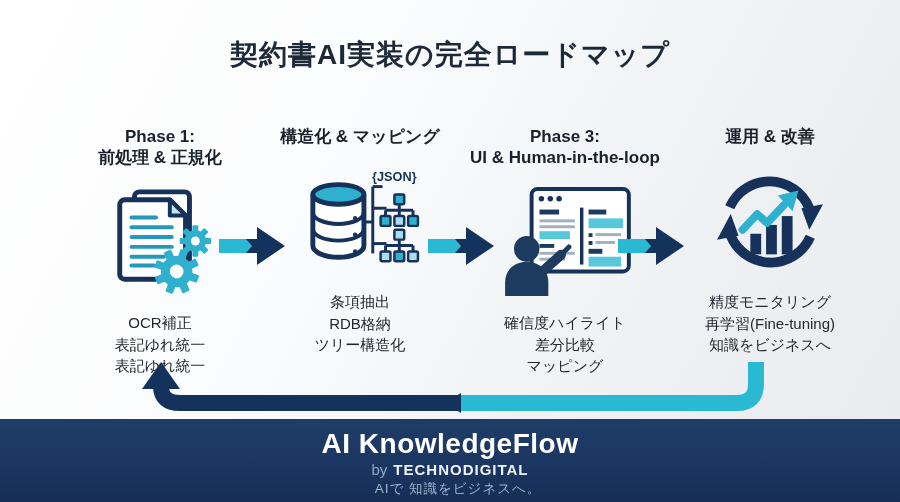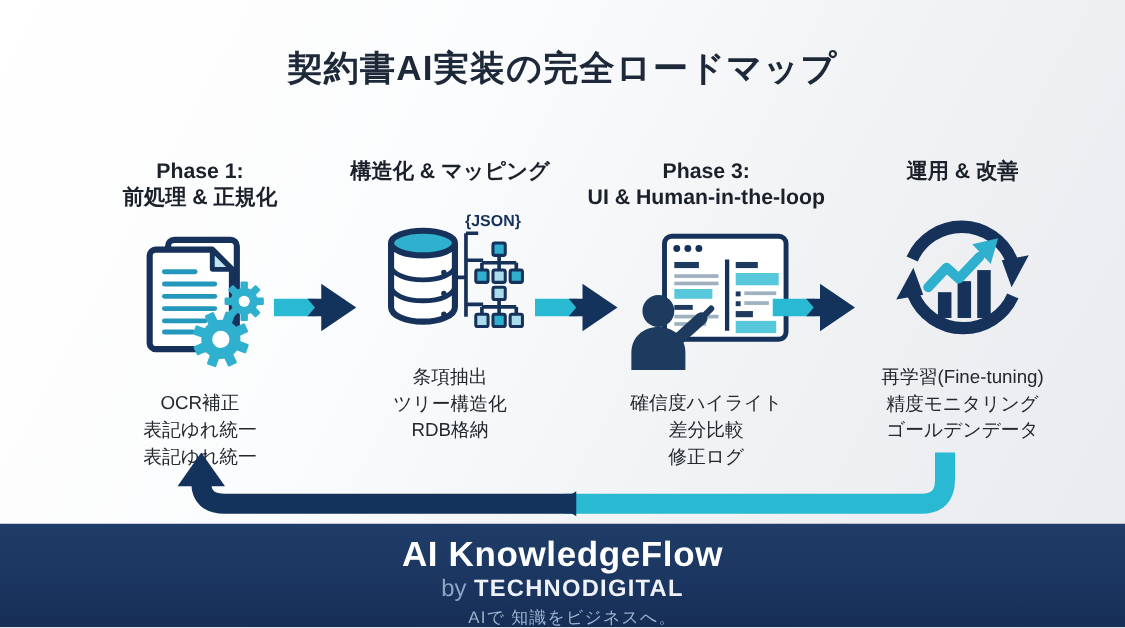--- a/index.html
+++ b/index.html
@@ -24,21 +24,21 @@
   .phase-items{ margin-top:14px; font-size:15px; line-height:21.5px; color:#23282f; }
   .flow-arrow{ position:absolute; top:224px; }
   .arrow-1{ left:219px; } .arrow-2{ left:428px; } .arrow-3{ left:618px; }
   .loop-arrow{ position:absolute; left:0; top:356px; }
   .footer{
     position:absolute; left:0; top:419px; width:900px; height:83px;
     background:linear-gradient(180deg,#1f3d68 0%, #1a3560 60%, #162e55 100%);
     text-align:center; color:#fff;
   }
   .footer-brand{ margin-top:9px; font-size:28px; font-weight:800; letter-spacing:.5px; }
-  .footer-byline{ margin-top:1px; font-size:19px; }
+  .footer-byline{ margin-top:1px; font-size:15px; }
   .byline-prefix{ color:#8da6c6; font-weight:400; margin-right:6px; }
   .byline-company{ color:#eef2f8; font-weight:700; letter-spacing:1px; }
   .footer-tagline{ margin-top:2px; font-size:13.5px; color:#9fb4cf; letter-spacing:1px;margin-left:16px; }
 </style>
 </head>
 <body>
 
 <div class="canvas">
 
   <div class="main-title">契約書AI実装の完全ロードマップ</div>
@@ -126,22 +126,22 @@
         <rect x="96" y="52" width="10" height="10" rx="1.5" fill="#aadcec" stroke="#16325a" stroke-width="2.5"></rect>
         <rect x="110" y="52" width="10" height="10" rx="1.5" fill="#2fb0cf" stroke="#16325a" stroke-width="2.5"></rect>
         <rect x="96" y="66" width="10" height="10" rx="1.5" fill="#aadcec" stroke="#16325a" stroke-width="2.5"></rect>
         <rect x="82" y="88" width="10" height="10" rx="1.5" fill="#aadcec" stroke="#16325a" stroke-width="2.5"></rect>
         <rect x="96" y="88" width="10" height="10" rx="1.5" fill="#2fb0cf" stroke="#16325a" stroke-width="2.5"></rect>
         <rect x="110" y="88" width="10" height="10" rx="1.5" fill="#aadcec" stroke="#16325a" stroke-width="2.5"></rect>
       </svg>
     </div>
     <div class="phase-items">
       <div>条項抽出</div>
+      <div>RDB格納</div>
       <div>ツリー構造化</div>
-      <div>RDB格納</div>
     </div>
   </div>
 
   <div class="phase phase-3">
     <div class="phase-header">
       <div>Phase 3:</div>
       <div>UI &amp; Human-in-the-loop</div>
     </div>
     <div class="icon-wrap">
       <svg width="134" height="110" viewBox="0 0 136 112">
@@ -171,21 +171,21 @@
         </g>
         <circle cx="29" cy="64" r="13" fill="#1d3a5f"></circle>
         <path d="M7 112 v-14 c0 -13 10 -21 22 -21 s22 8 22 21 v14 z" fill="#1d3a5f"></path>
         <line x1="44" y1="88" x2="64" y2="70" stroke="#1d3a5f" stroke-width="10" stroke-linecap="round"></line>
         <line x1="62" y1="72" x2="72" y2="62" stroke="#1d3a5f" stroke-width="5" stroke-linecap="round"></line>
       </svg>
     </div>
     <div class="phase-items">
       <div>確信度ハイライト</div>
       <div>差分比較</div>
-      <div>修正ログ</div>
+      <div>マッピング</div>
     </div>
   </div>
 
   <div class="phase phase-4">
     <div class="phase-header">
       <div>運用 &amp; 改善</div>
     </div>
     <div class="icon-wrap">
       <svg width="118" height="110" viewBox="0 0 120 112">
         <path d="M19 43 A 44 44 0 0 1 100 44" fill="none" stroke="#16325a" stroke-width="10"></path>
@@ -193,23 +193,23 @@
         <path d="M101 73 A 44 44 0 0 1 20 72" fill="none" stroke="#16325a" stroke-width="10"></path>
         <polygon points="28,72 6,76 20,50" fill="#16325a"></polygon>
         <rect x="40" y="70" width="11" height="21" fill="#16325a"></rect>
         <rect x="56" y="61" width="11" height="30" fill="#16325a"></rect>
         <rect x="72" y="52" width="11" height="39" fill="#16325a"></rect>
         <polyline points="32,66 47,50 57,59 74,41" fill="none" stroke="#2fb0cf" stroke-width="8" stroke-linecap="round" stroke-linejoin="round"></polyline>
         <polygon points="68,31 89,26 83,47" fill="#2fb0cf"></polygon>
       </svg>
     </div>
     <div class="phase-items">
+      <div>精度モニタリング</div>
       <div>再学習(Fine-tuning)</div>
-      <div>精度モニタリング</div>
-      <div>ゴールデンデータ</div>
+      <div>知識をビジネスへ</div>
     </div>
   </div>
 
   <svg class="flow-arrow arrow-1" width="68" height="44" viewBox="0 0 68 44">
     <rect x="0" y="15" width="34" height="14" fill="#29b9d2"></rect>
     <polygon points="38,3 66,22 38,41 38,29 27,29 33,22 27,15 38,15" fill="#14335c"></polygon>
   </svg>
   <svg class="flow-arrow arrow-2" width="68" height="44" viewBox="0 0 68 44">
     <rect x="0" y="15" width="34" height="14" fill="#29b9d2"></rect>
     <polygon points="38,3 66,22 38,41 38,29 27,29 33,22 27,15 38,15" fill="#14335c"></polygon>

